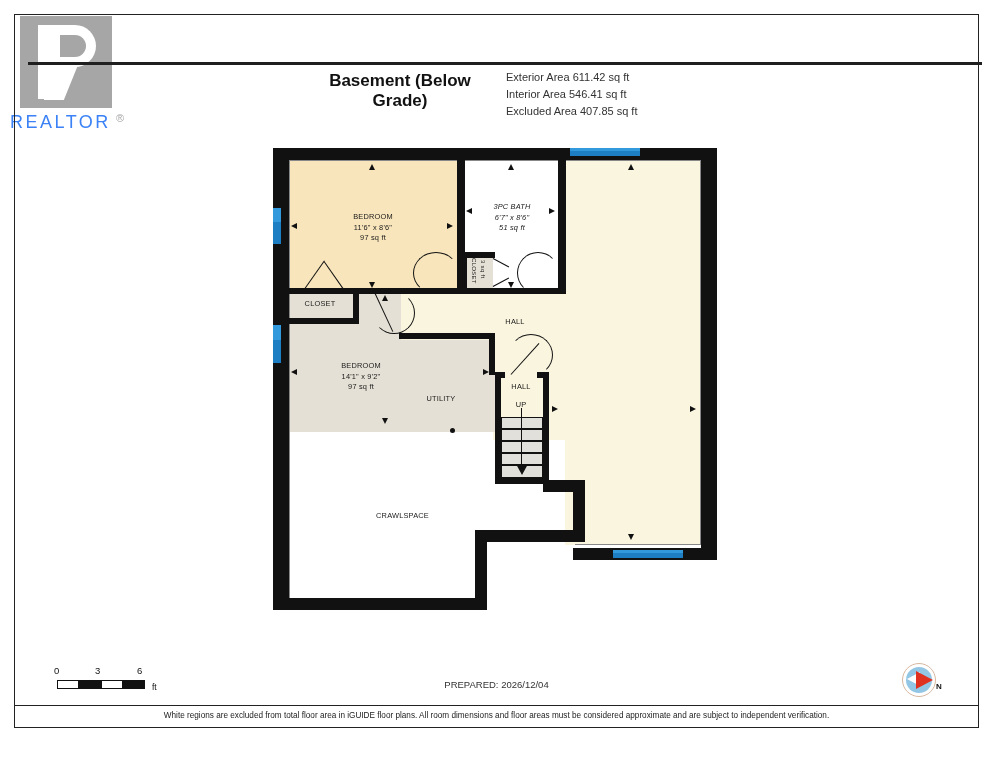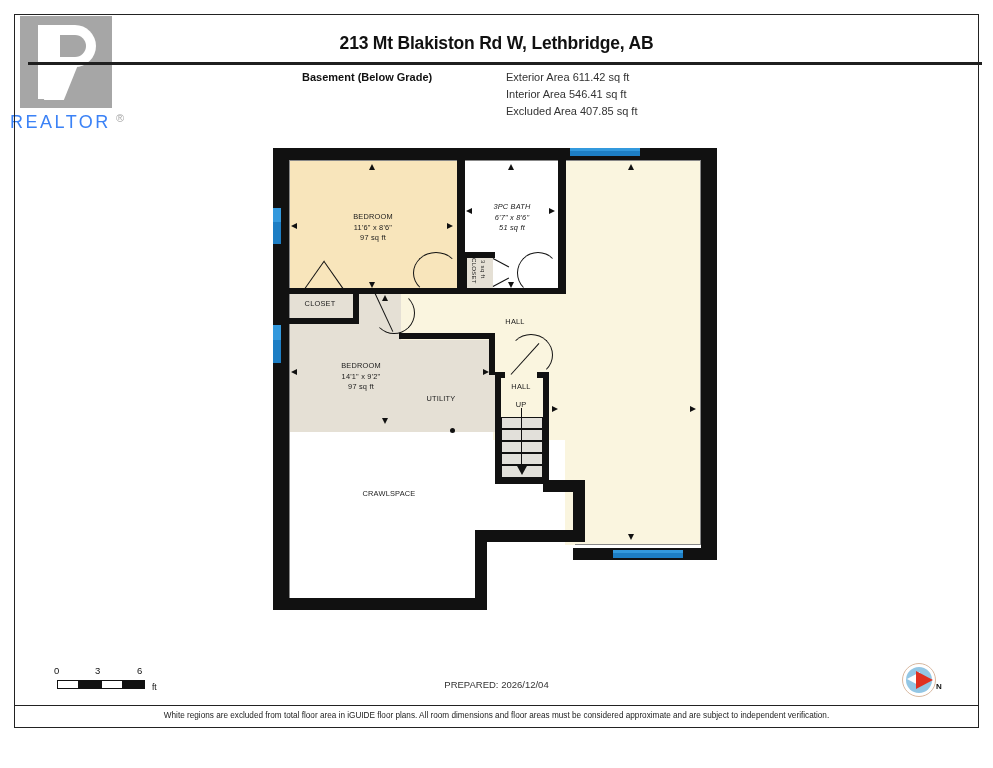--- a/index.html
+++ b/index.html
@@ -70,22 +70,22 @@
     color: #111;
   }
   #header-rule {
     position: absolute; left: 120px; top: 62px;
     width: 862px; height: 2.5px; background: #1f1f1f;
   }
 
   #area-block { position: absolute; left: 0; top: 68px; width: 993px; height: 60px; }
   #level-label {
     position: absolute; left: 302px; top: 3px; width: 196px;
-    text-align: left;
-    font-size: 11px; font-weight: bold; color: #111;
+    text-align: center;
+    font-size: 17px; font-weight: bold; color: #111;
   }
   .area-line {
     position: absolute; left: 506px;
     font-size: 11px; color: #333;
   }
   .area-line.l1 { top: 3px; }
   .area-line.l2 { top: 20px; }
   .area-line.l3 { top: 37px; }
 
   
@@ -194,21 +194,20 @@
       <div class="r-stem"></div>
       <div class="r-bowl-outer"></div>
       <div class="r-bowl-inner"></div>
       <div class="r-leg"></div>
     </div>
     <div id="realtor-word">REALTOR</div>
     <div id="realtor-reg">®</div>
   </div>
   <div id="realtor-rule"></div>
 
-  <div id="address-title">213 Mt Blakiston Rd W, Lethbridge, AB</div>
   <div id="header-rule"></div>
 
   <div id="area-block">
     <div id="level-label">Basement (Below Grade)</div>
     <div class="area-line l1">Exterior Area 611.42 sq ft</div>
     <div class="area-line l2">Interior Area 546.41 sq ft</div>
     <div class="area-line l3">Excluded Area 407.85 sq ft</div>
   </div>
 </div>
 
@@ -343,21 +342,21 @@
   </div>
 
   <div class="rlabel" style="left:222px; top:177px; width:56px;">
     <span class="nm">HALL</span>
   </div>
 
   <div class="rlabel" style="left:148px; top:254px; width:56px;">
     <span class="nm">UTILITY</span>
   </div>
 
-  <div class="rlabel" style="left:84px; top:349px; width:80px;">
+  <div class="rlabel" style="left:84px; top:371px; width:80px;text-align:right;">
     <span class="nm">CRAWLSPACE</span>
   </div>
 
   <div class="rlabel" style="left:22px; top:159px; width:66px;">
     <span class="nm">CLOSET</span>
   </div>
 
   <div class="rlabel" style="left:232px; top:242px; width:48px;">
     <span class="nm">HALL</span>
   </div>

